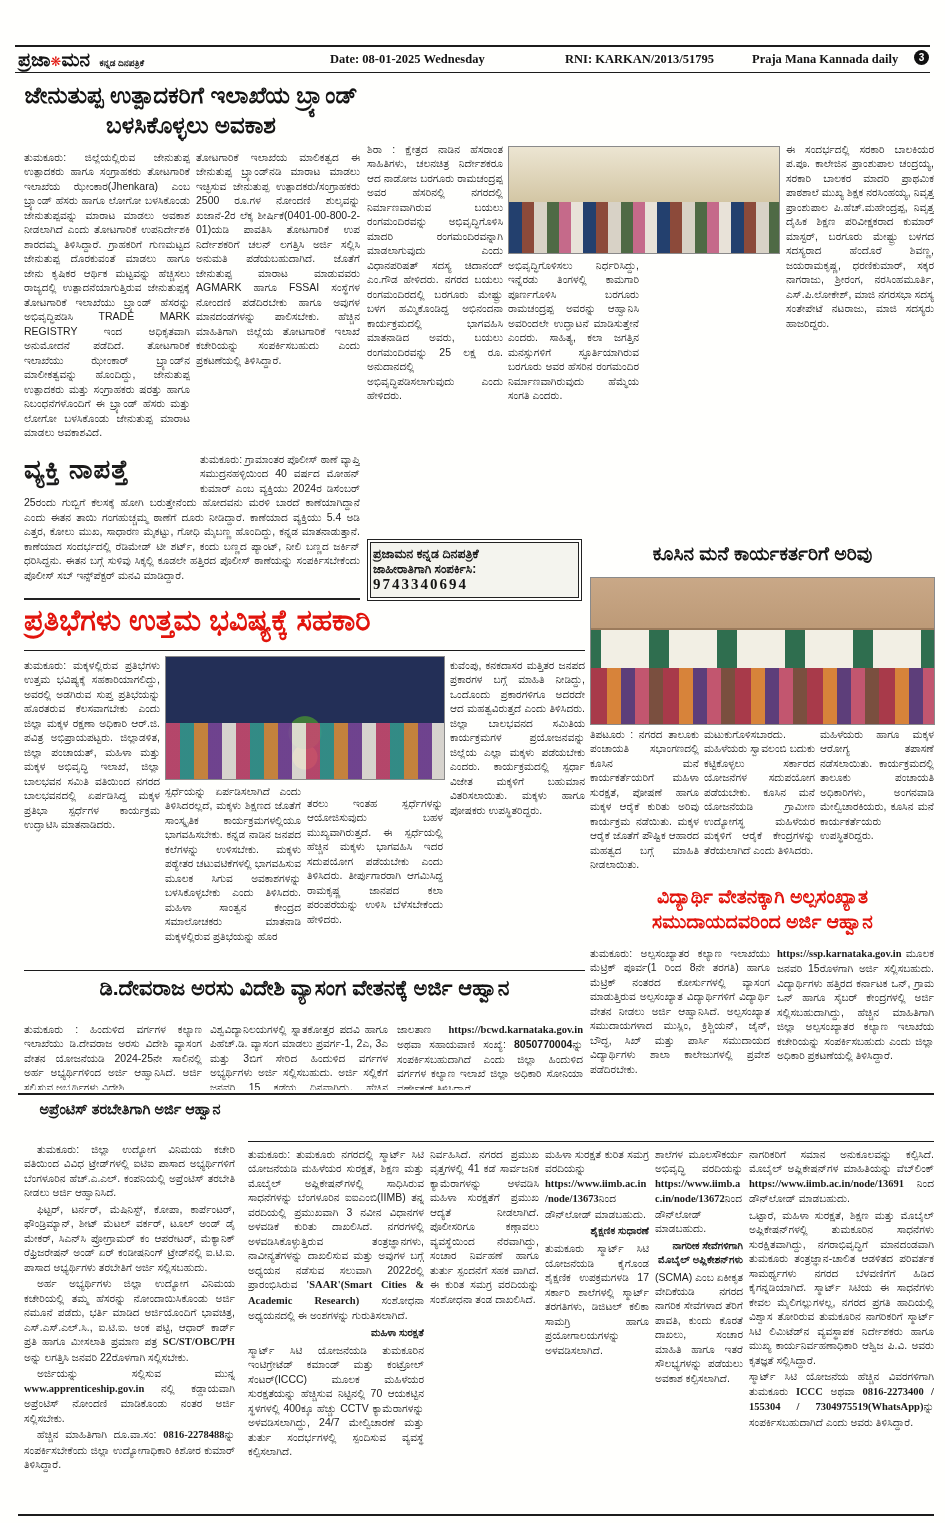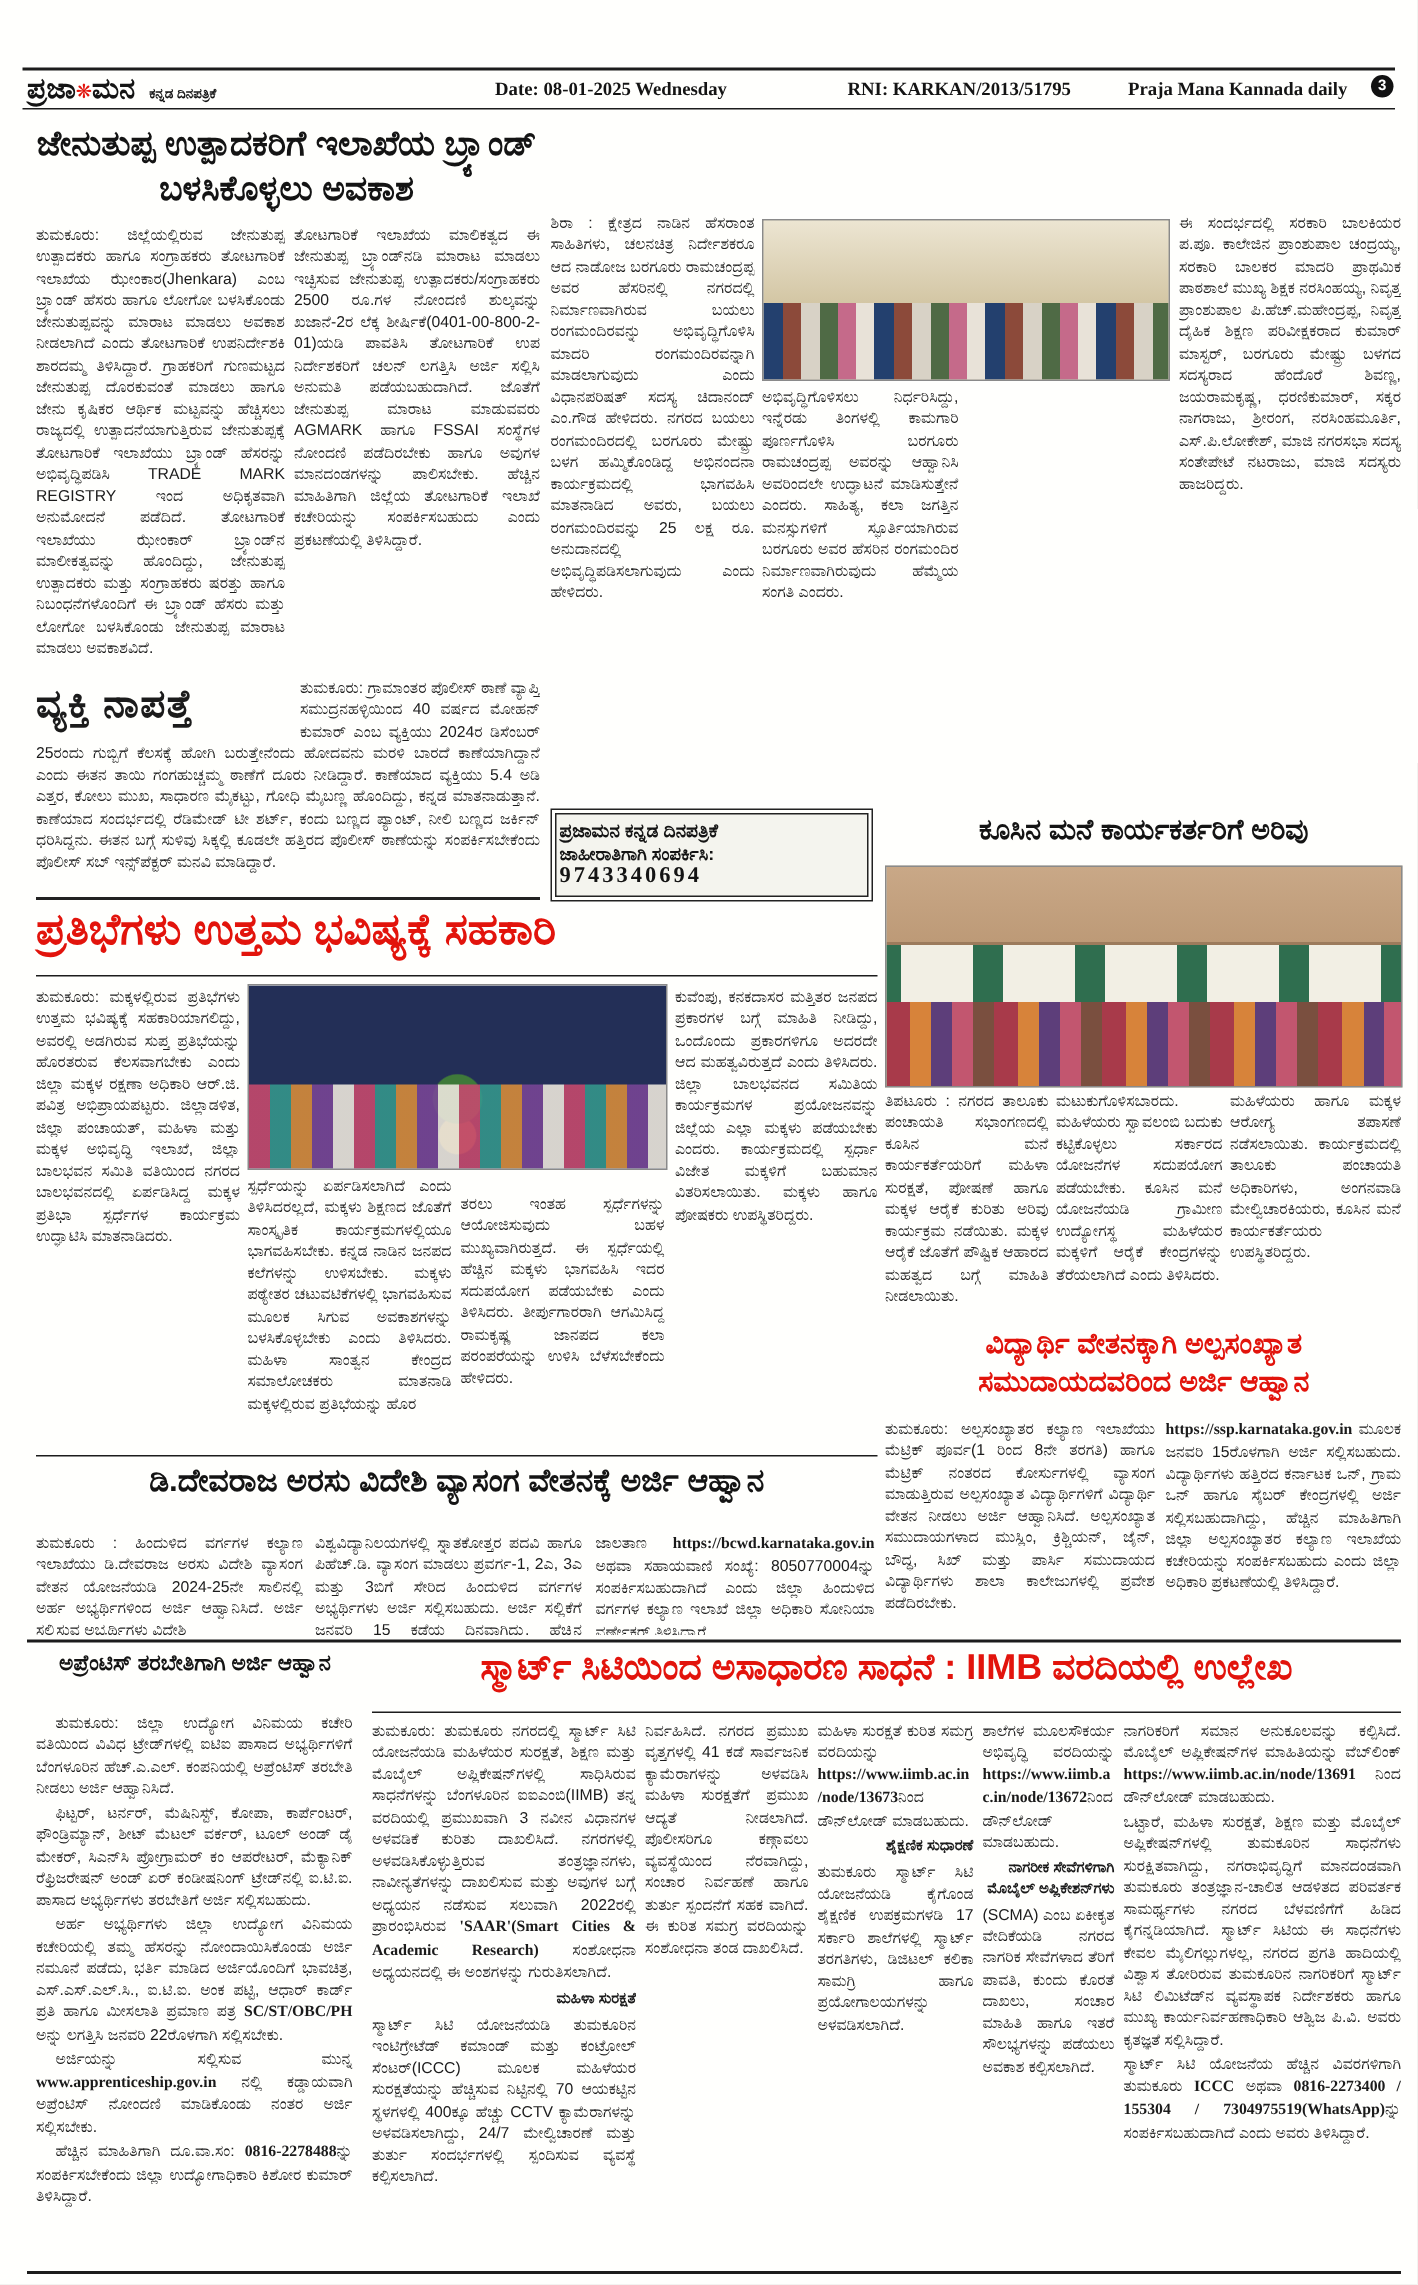--- a/index.html
+++ b/index.html
@@ -3,21 +3,21 @@
 <meta charset="utf-8">
 <style>
   html,body{margin:0;padding:0;background:#e9e9e6;}
   #page{position:relative;width:945px;height:1523px;background:#fffffd;margin:0 auto;
         font-family:"Liberation Sans","DejaVu Sans",sans-serif;color:#141414;overflow:hidden;}
   .abs{position:absolute;}
   .bt{font-size:10.5px;line-height:1.38;text-align:justify;overflow:hidden;color:#1b1b1b;
       word-break:break-word;}
   .bt p{margin:0 0 2px 0;text-indent:13px;}
   .bt p.noind{text-indent:0;}
-  .b{font-weight:400;}
+  .b{font-weight:700;}
   .url{font-weight:700;font-family:"Liberation Serif","DejaVu Serif",serif;}
   .red{color:#e2140c;}
   .hl{font-weight:700;text-align:center;line-height:1.32;}
   .hl-left{font-weight:700;text-align:left;line-height:1.2;}
   .subh{font-weight:700;text-align:right;font-size:10px;margin:3px 0;text-indent:0;}
   .rule-h{position:absolute;background:#1c1c1c;}
   .rule-v{position:absolute;background:#a5a5a5;}
   .photo{position:absolute;border:1px solid #8a8a8a;overflow:hidden;background:#d9d2c0;}
   .mast-serif{font-family:"Liberation Serif","DejaVu Serif",serif;font-weight:700;}
   .pgnum{width:15px;height:15px;border-radius:50%;background:#111;color:#fff;font-size:10px;
@@ -113,21 +113,20 @@
 
   <div class="abs hl" style="left:22px;top:1100px;width:216px;font-size:14.5px">ಅಪ್ರೆಂಟಿಸ್ ತರಬೇತಿಗಾಗಿ ಅರ್ಜಿ ಆಹ್ವಾನ</div>
   <div class="abs bt" style="left:24px;top:1142px;width:211px;height:370px">
     <p>ತುಮಕೂರು: ಜಿಲ್ಲಾ ಉದ್ಯೋಗ ವಿನಿಮಯ ಕಚೇರಿ ವತಿಯಿಂದ ವಿವಿಧ ಟ್ರೇಡ್‌ಗಳಲ್ಲಿ ಐಟಿಐ ಪಾಸಾದ ಅಭ್ಯರ್ಥಿಗಳಿಗೆ ಬೆಂಗಳೂರಿನ ಹೆಚ್.ಎ.ಎಲ್. ಕಂಪನಿಯಲ್ಲಿ ಅಪ್ರೆಂಟಿಸ್ ತರಬೇತಿ ನೀಡಲು ಅರ್ಜಿ ಆಹ್ವಾನಿಸಿದೆ.</p>
     <p>ಫಿಟ್ಟರ್, ಟರ್ನರ್, ಮೆಷಿನಿಸ್ಟ್, ಕೋಪಾ, ಕಾರ್ಪೆಂಟರ್, ಫೌಂಡ್ರಿಮ್ಯಾನ್, ಶೀಟ್ ಮೆಟಲ್ ವರ್ಕರ್, ಟೂಲ್ ಅಂಡ್ ಡೈ ಮೇಕರ್, ಸಿಎನ್‌ಸಿ ಪ್ರೋಗ್ರಾಮರ್ ಕಂ ಆಪರೇಟರ್, ಮೆಕ್ಯಾನಿಕ್ ರೆಫ್ರಿಜರೇಷನ್ ಅಂಡ್ ಏರ್ ಕಂಡೀಷನಿಂಗ್ ಟ್ರೇಡ್‌ನಲ್ಲಿ ಐ.ಟಿ.ಐ. ಪಾಸಾದ ಅಭ್ಯರ್ಥಿಗಳು ತರಬೇತಿಗೆ ಅರ್ಜಿ ಸಲ್ಲಿಸಬಹುದು.</p>
     <p><span>ಅರ್ಹ ಅಭ್ಯರ್ಥಿಗಳು ಜಿಲ್ಲಾ ಉದ್ಯೋಗ ವಿನಿಮಯ ಕಚೇರಿಯಲ್ಲಿ ತಮ್ಮ ಹೆಸರನ್ನು ನೋಂದಾಯಿಸಿಕೊಂಡು ಅರ್ಜಿ ನಮೂನೆ ಪಡೆದು, ಭರ್ತಿ ಮಾಡಿದ ಅರ್ಜಿಯೊಂದಿಗೆ ಭಾವಚಿತ್ರ, ಎಸ್.ಎಸ್.ಎಲ್.ಸಿ., ಐ.ಟಿ.ಐ. ಅಂಕ ಪಟ್ಟಿ, ಆಧಾರ್ ಕಾರ್ಡ್ ಪ್ರತಿ ಹಾಗೂ ಮೀಸಲಾತಿ ಪ್ರಮಾಣ ಪತ್ರ </span><span class="url">SC/ST/OBC/PH</span><span> ಅನ್ನು ಲಗತ್ತಿಸಿ ಜನವರಿ 22ರೊಳಗಾಗಿ ಸಲ್ಲಿಸಬೇಕು.</span></p>
     <p><span>ಅರ್ಜಿಯನ್ನು ಸಲ್ಲಿಸುವ ಮುನ್ನ </span><span class="url">www.apprenticeship.gov.in</span><span> ನಲ್ಲಿ ಕಡ್ಡಾಯವಾಗಿ ಅಪ್ರೆಂಟಿಸ್ ನೋಂದಣಿ ಮಾಡಿಕೊಂಡು ನಂತರ ಅರ್ಜಿ ಸಲ್ಲಿಸಬೇಕು.</span></p>
     <p><span>ಹೆಚ್ಚಿನ ಮಾಹಿತಿಗಾಗಿ ದೂ.ವಾ.ಸಂ: </span><span class="url">0816-2278488</span><span>ನ್ನು ಸಂಪರ್ಕಿಸಬೇಕೆಂದು ಜಿಲ್ಲಾ ಉದ್ಯೋಗಾಧಿಕಾರಿ ಕಿಶೋರ ಕುಮಾರ್ ತಿಳಿಸಿದ್ದಾರೆ.</span></p>
   </div>
 
-  <div class="abs hl red" style="left:248px;top:1096px;width:686px;font-size:24px">ಸ್ಮಾರ್ಟ್ ಸಿಟಿಯಿಂದ ಅಸಾಧಾರಣ ಸಾಧನೆ : IIMB ವರದಿಯಲ್ಲಿ ಉಲ್ಲೇಖ</div>
   <div class="rule-h" style="left:248px;top:1141px;width:686px;height:1px"></div>
 
   <div class="abs bt" style="left:248px;top:1147px;width:176px;height:364px">
     <p class="noind"><span>ತುಮಕೂರು: ತುಮಕೂರು ನಗರದಲ್ಲಿ ಸ್ಮಾರ್ಟ್ ಸಿಟಿ ಯೋಜನೆಯಡಿ ಮಹಿಳೆಯರ ಸುರಕ್ಷತೆ, ಶಿಕ್ಷಣ ಮತ್ತು ಮೊಬೈಲ್ ಅಪ್ಲಿಕೇಷನ್‌ಗಳಲ್ಲಿ ಸಾಧಿಸಿರುವ ಸಾಧನೆಗಳನ್ನು ಬೆಂಗಳೂರಿನ ಐಐಎಂಬಿ(IIMB) ತನ್ನ ವರದಿಯಲ್ಲಿ ಪ್ರಮುಖವಾಗಿ 3 ನವೀನ ವಿಧಾನಗಳ ಅಳವಡಿಕೆ ಕುರಿತು ದಾಖಲಿಸಿದೆ. ನಗರಗಳಲ್ಲಿ ಅಳವಡಿಸಿಕೊಳ್ಳುತ್ತಿರುವ ತಂತ್ರಜ್ಞಾನಗಳು, ನಾವೀನ್ಯತೆಗಳನ್ನು ದಾಖಲಿಸುವ ಮತ್ತು ಅವುಗಳ ಬಗ್ಗೆ ಅಧ್ಯಯನ ನಡೆಸುವ ಸಲುವಾಗಿ 2022ರಲ್ಲಿ ಪ್ರಾರಂಭಿಸಿರುವ </span><span class="url">'SAAR'(Smart Cities &amp; Academic Research)</span><span> ಸಂಶೋಧನಾ ಅಧ್ಯಯನದಲ್ಲಿ ಈ ಅಂಶಗಳನ್ನು ಗುರುತಿಸಲಾಗಿದೆ.</span></p>
     <div class="subh">ಮಹಿಳಾ ಸುರಕ್ಷತೆ</div>
     <p class="noind">ಸ್ಮಾರ್ಟ್ ಸಿಟಿ ಯೋಜನೆಯಡಿ ತುಮಕೂರಿನ ಇಂಟಿಗ್ರೇಟೆಡ್ ಕಮಾಂಡ್ ಮತ್ತು ಕಂಟ್ರೋಲ್ ಸೆಂಟರ್(ICCC) ಮೂಲಕ ಮಹಿಳೆಯರ ಸುರಕ್ಷತೆಯನ್ನು ಹೆಚ್ಚಿಸುವ ನಿಟ್ಟಿನಲ್ಲಿ 70 ಆಯಕಟ್ಟಿನ ಸ್ಥಳಗಳಲ್ಲಿ 400ಕ್ಕೂ ಹೆಚ್ಚು CCTV ಕ್ಯಾಮೆರಾಗಳನ್ನು ಅಳವಡಿಸಲಾಗಿದ್ದು, 24/7 ಮೇಲ್ವಿಚಾರಣೆ ಮತ್ತು ತುರ್ತು ಸಂದರ್ಭಗಳಲ್ಲಿ ಸ್ಪಂದಿಸುವ ವ್ಯವಸ್ಥೆ ಕಲ್ಪಿಸಲಾಗಿದೆ.</p>
   </div>
 
   <div class="abs bt" style="left:430px;top:1147px;width:109px;height:364px">ನಿರ್ವಹಿಸಿದೆ. ನಗರದ ಪ್ರಮುಖ ವೃತ್ತಗಳಲ್ಲಿ 41 ಕಡೆ ಸಾರ್ವಜನಿಕ ಕ್ಯಾಮೆರಾಗಳನ್ನು ಅಳವಡಿಸಿ ಮಹಿಳಾ ಸುರಕ್ಷತೆಗೆ ಪ್ರಮುಖ ಆದ್ಯತೆ ನೀಡಲಾಗಿದೆ. ಪೊಲೀಸರಿಗೂ ಕಣ್ಗಾವಲು ವ್ಯವಸ್ಥೆಯಿಂದ ನೆರವಾಗಿದ್ದು, ಸಂಚಾರ ನಿರ್ವಹಣೆ ಹಾಗೂ ತುರ್ತು ಸ್ಪಂದನೆಗೆ ಸಹಕ ವಾಗಿದೆ. ಈ ಕುರಿತ ಸಮಗ್ರ ವರದಿಯನ್ನು ಸಂಶೋಧನಾ ತಂಡ ದಾಖಲಿಸಿದೆ.</div>
 

